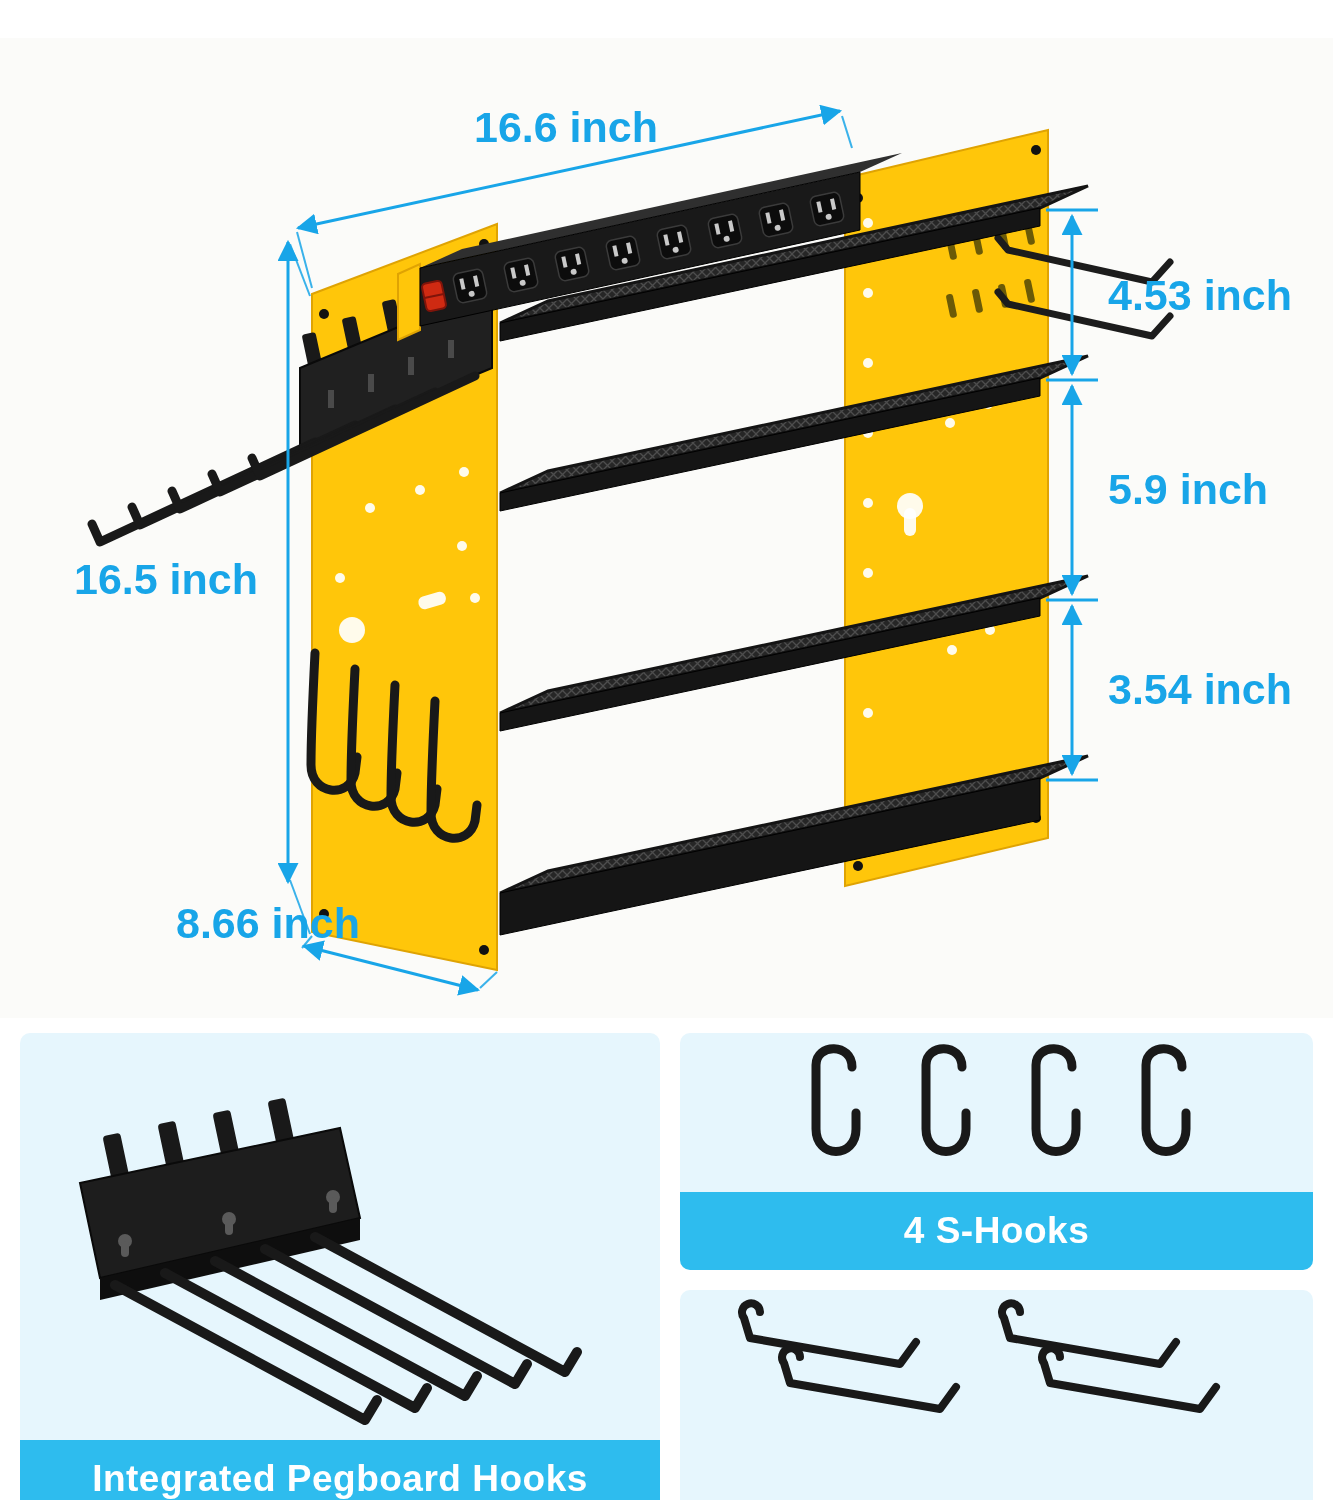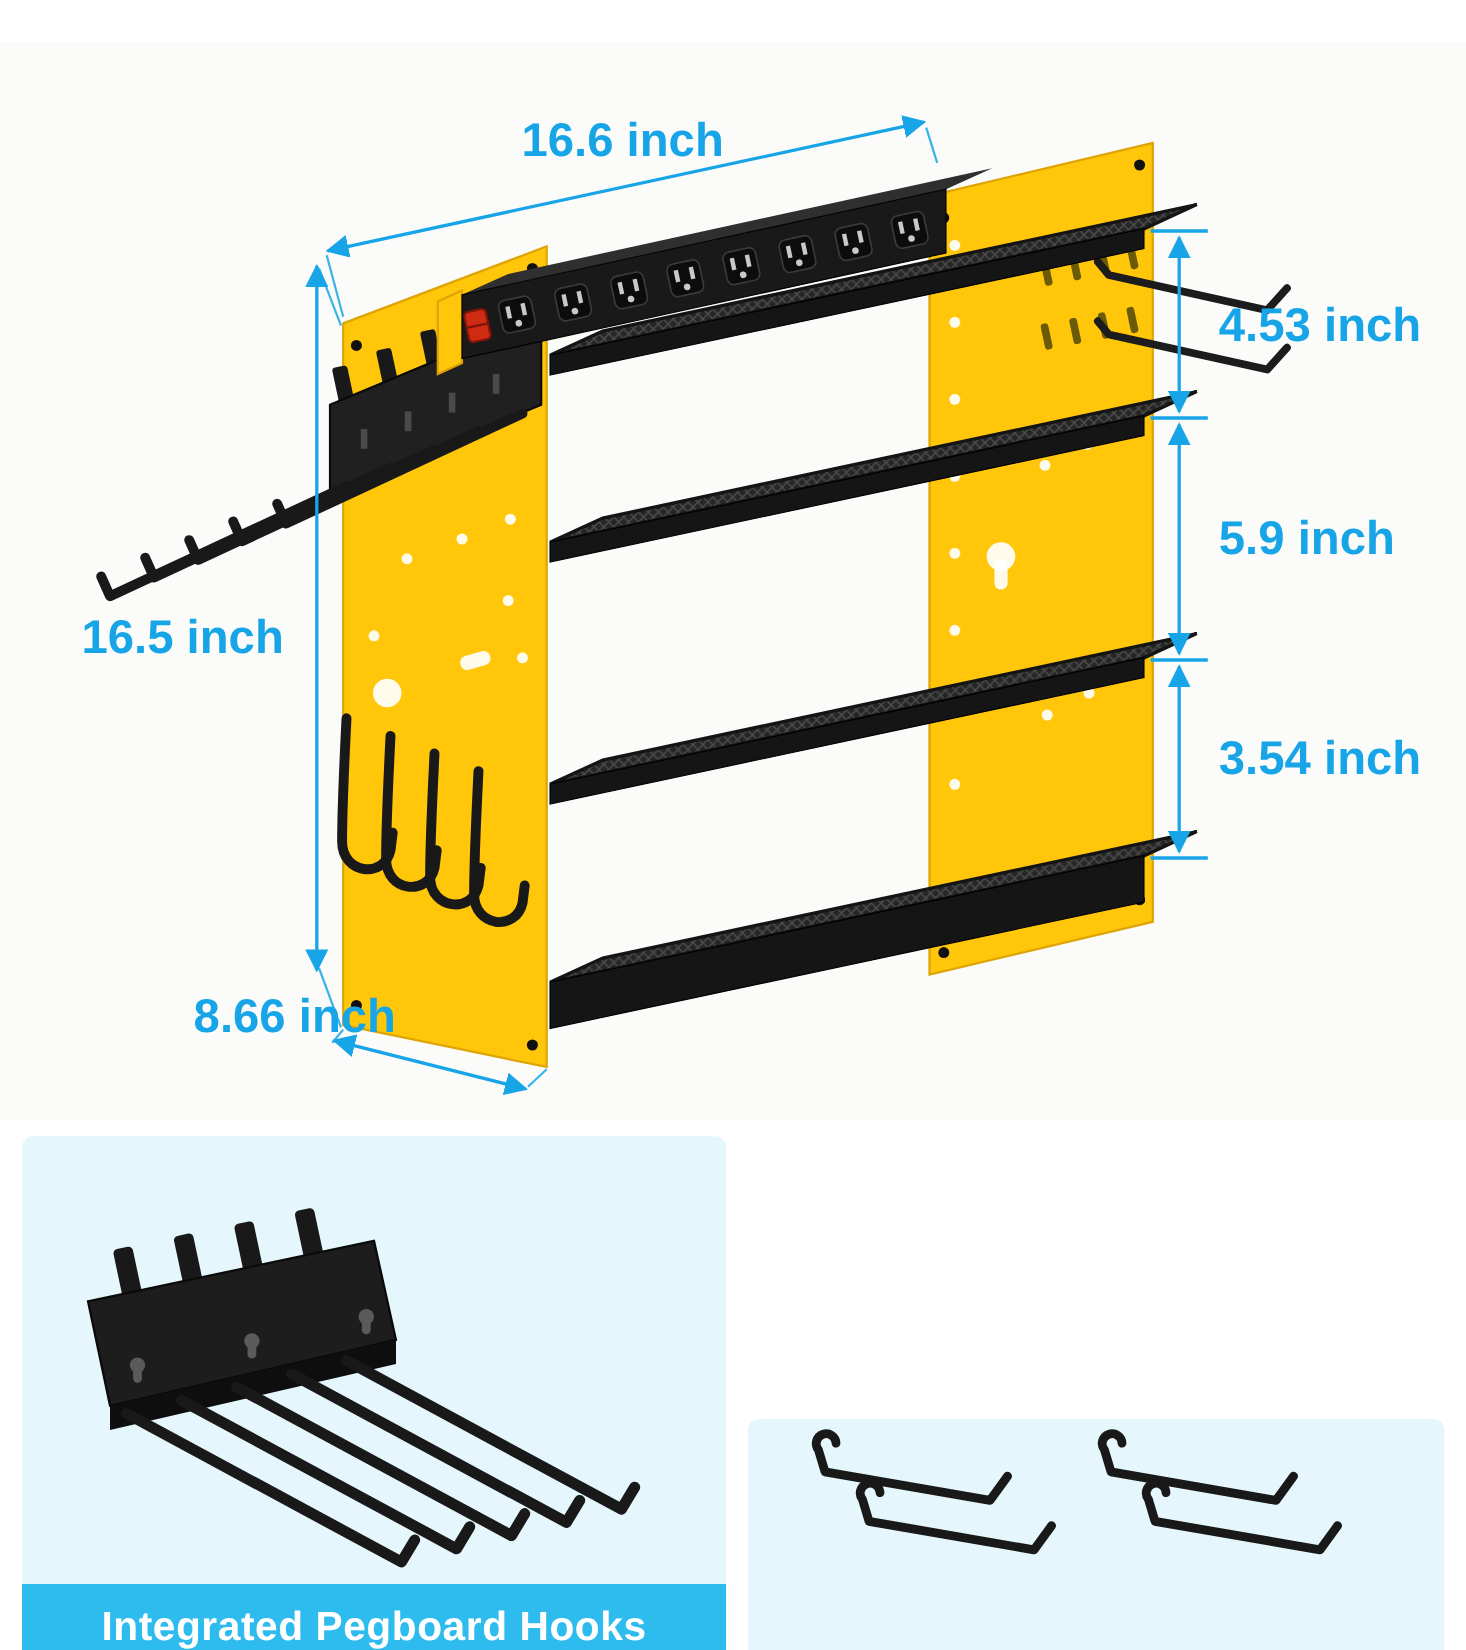--- a/index.html
+++ b/index.html
@@ -279,20 +279,37 @@
           <polyline class="wire" style="stroke-width:10" points="145,240 395,375 407,355"></polyline>
           <polyline class="wire" style="stroke-width:10" points="195,228 445,363 457,343"></polyline>
           <polyline class="wire" style="stroke-width:10" points="245,216 495,351 507,331"></polyline>
           <polyline class="wire" style="stroke-width:10" points="295,204 545,339 557,319"></polyline>
         </g>
       </g>
     </svg>
     <div class="caption">Integrated Pegboard Hooks</div>
   </section>
 
+  <section class="panel panel-rt">
+    <svg class="panel-art" width="633" height="159" viewBox="0 0 633 159">
+      <g>
+          <path class="wire" d="M172 34 C172 10 136 10 136 32 L136 96 C136 126 176 126 176 96 L176 80"></path>
+        </g>
+      <g>
+          <path class="wire" d="M282 34 C282 10 246 10 246 32 L246 96 C246 126 286 126 286 96 L286 80"></path>
+        </g>
+      <g>
+          <path class="wire" d="M392 34 C392 10 356 10 356 32 L356 96 C356 126 396 126 396 96 L396 80"></path>
+        </g>
+      <g>
+          <path class="wire" d="M502 34 C502 10 466 10 466 32 L466 96 C466 126 506 126 506 96 L506 80"></path>
+        </g>
+    </svg>
+    <div class="caption">4 S-Hooks</div>
+  </section>
 
   <section class="panel panel-rb">
     <svg class="panel-art" width="633" height="150" viewBox="0 0 633 150">
       <g>
           <path class="wire" style="stroke-width:8" d="M80 22 a 9 9 0 1 0 -16 6 L70 48 L220 74 l 16 -22"></path>
         </g>
       <g>
           <path class="wire" style="stroke-width:8" d="M340 22 a 9 9 0 1 0 -16 6 L330 48 L480 74 l 16 -22"></path>
         </g>
       <g>

